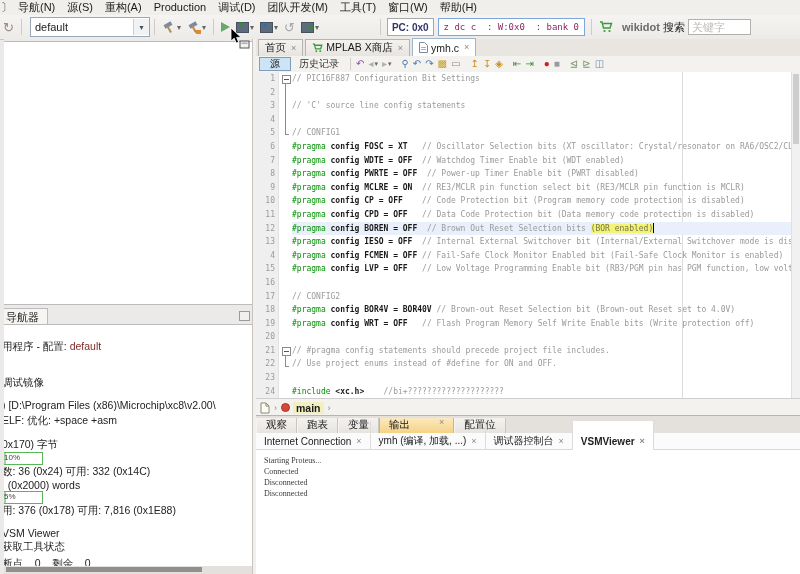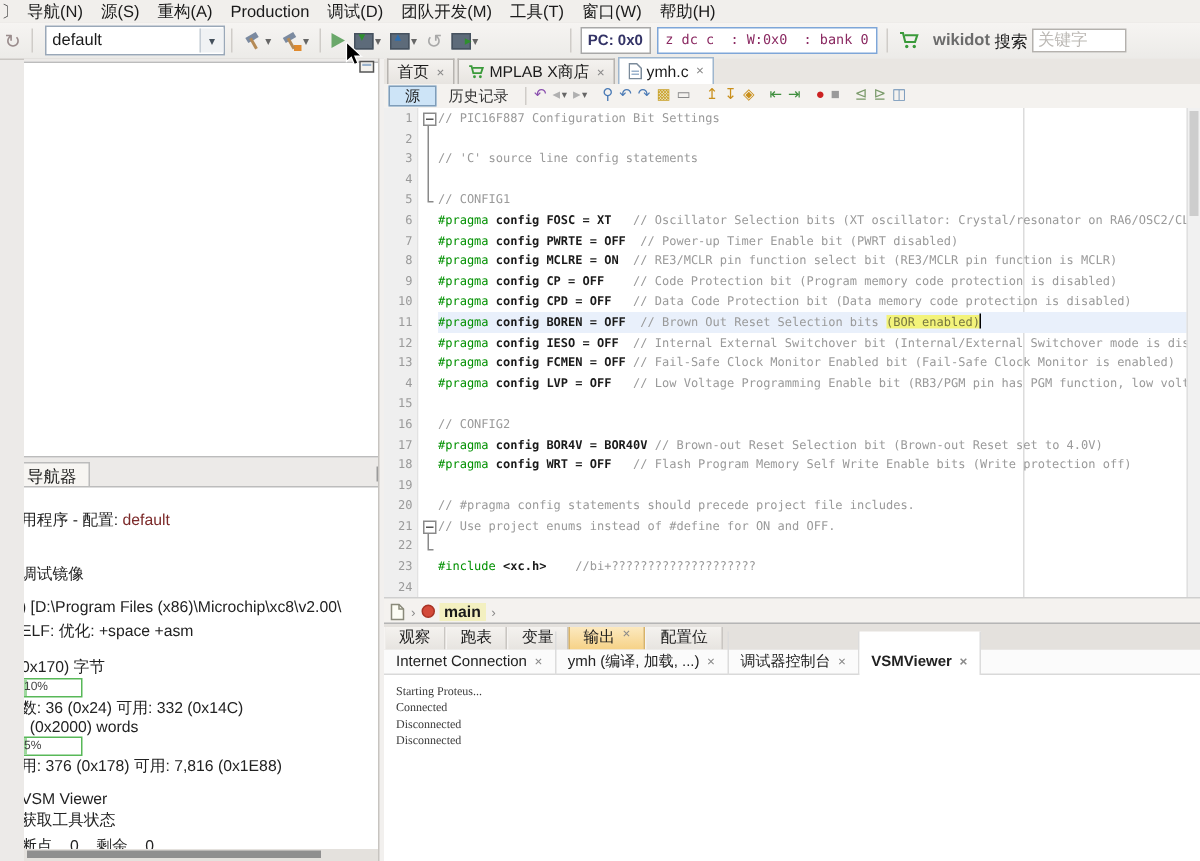--- a/index.html
+++ b/index.html
@@ -31,21 +31,21 @@
   .ov.up{color:#2f6faf;left:2px;top:-3px;}
   .ov.right{color:#2f8f2f;left:8px;top:0;}
   .pc-box{height:16px;background:#fff;border:1px solid #a8a8a8;display:flex;align-items:center;padding:0 4px;font-size:10px;font-weight:bold;color:#333366;margin:0 2px;white-space:pre;}
   .flags-box{height:16px;background:#fff;border:1px solid #7ea6d8;display:flex;align-items:center;padding:0 5px;font-family:"DejaVu Sans Mono","Liberation Mono",monospace;font-size:9px;color:#8b2a62;margin:0 2px;white-space:pre;}
   .wikidot{font-weight:bold;color:#6b6b6b;margin:0 3px 0 6px;font-size:11px;}
   .search-lbl{margin-right:3px;}
   .search-input{width:55px;height:14px;border:1px solid #b4b1ad;background:#fff;font-size:11px;padding:0 3px;color:#333;}
   .search-input::placeholder{color:#bcb9b5;}
 
   
-  .left-col{position:absolute;left:16px;top:39px;width:252px;height:535px;background:#eceae8;overflow:hidden;}
+  .left-col{position:absolute;left:4px;top:39px;width:252px;height:535px;background:#eceae8;overflow:hidden;}
   .splitter{position:absolute;left:252px;top:39px;width:4px;height:535px;background:#f2f0ee;border-left:1px solid #c7c4c0;border-right:1px solid #c7c4c0;}
   .right-col{position:absolute;left:256px;top:39px;width:544px;height:535px;background:#fff;}
 
   
   .empty-panel{position:absolute;left:-6px;top:2px;width:256px;height:262px;background:#fff;border:1px solid #bcbcbc;}
 
   
   .nav-tabrow{position:absolute;left:0;top:269px;width:252px;height:16px;}
   .nav-tab{position:absolute;left:-7px;top:0;height:15px;background:#f7f5f2;border:1px solid #bcbcbc;border-bottom:none;padding:1px 8px 0 8px;font-size:11px;}
   .nav-min{position:absolute;right:6px;top:3px;width:9px;height:8px;border:1px solid #9a9a9a;background:#f2f0ee;}
@@ -97,21 +97,21 @@
   
   .breadcrumb{position:absolute;left:0;top:359px;width:544px;height:17px;background:#f4f2ef;border-top:1px solid #cfcfcf;display:flex;align-items:center;font-size:10.5px;}
   .bc-chev{color:#8a8a8a;margin:0 4px;font-size:9px;}
   .bc-dot{width:7px;height:7px;border-radius:50%;background:#d44a3a;border:1px solid #a83325;}
   .bc-main{background:#f3f0c0;padding:0 3px;margin-left:3px;font-weight:bold;}
 
   
   .bottom{position:absolute;left:0;top:376px;width:544px;height:159px;background:#fff;}
   .btabs{position:absolute;left:0;top:0;width:544px;height:17px;background:#e4e1dd;border-top:1px solid #b5b5b5;border-bottom:1px solid #c9c6c2;display:flex;align-items:flex-end;}
   .btab{display:inline-flex;height:15px;padding:0 9px;border-right:1px solid #c9c6c2;border-left:1px solid #f6f4f2;background:linear-gradient(#f4f2ef,#e7e4e0);font-size:10.5px;white-space:nowrap;}
-  .btab.active{background:linear-gradient(#fce9bf,#f6d287);border-left:1px solid #d9b367;border-right:1px solid #d9b367;font-weight:normal;}
+  .btab.active{background:linear-gradient(#fce9bf,#f6d287);border-left:1px solid #d9b367;border-right:1px solid #d9b367;font-weight:normal;gap:24px;}
   .itabs{position:absolute;left:0;top:18px;width:544px;height:16px;background:#fbfbfb;border-bottom:1px solid #d9d9d9;display:flex;align-items:center;font-size:10px;}
   .itab{display:inline-flex;align-items:center;height:16px;padding:12px 8px;border-right:1px solid #dcdcdc;white-space:nowrap;color:#222;}
   .itab.active{font-weight:bold;background:#fff;}
   .out-content{position:absolute;left:0;top:35px;width:544px;height:124px;background:#fff;overflow:hidden;}
   .out-line{margin-left:8px;font-family:Liberation Serif, serif;font-size:8px;line-height:11px;color:#3a3a3a;white-space:pre;}
   .out-content .pad-top{height:5px;}
 
   
   .cursor{position:absolute;left:230px;top:28px;z-index:99;}
 </style>
@@ -324,20 +324,21 @@
           <div class="fold-line" style="top: 282px; height: 11.6px;"></div>
           <div class="fold-elbow" style="top: 293.6px;"></div>
         </div>
     <div class="codearea" id="codearea">
           <div class="code-line"><span class="seg-c">// PIC16F887 Configuration Bit Settings</span></div>
           <div class="code-line"></div>
           <div class="code-line"><span class="seg-c">// 'C' source line config statements</span></div>
           <div class="code-line"></div>
           <div class="code-line"><span class="seg-c">// CONFIG1</span></div>
           <div class="code-line"><span class="seg-d">#pragma</span><span class="seg-k"> config FOSC = XT</span><span class="seg-w">   </span><span class="seg-c">// Oscillator Selection bits (XT oscillator: Crystal/resonator on RA6/OSC2/CLKOUT and RA7/OSC1/CLKIN)</span></div>
+          <div class="code-line"><span class="seg-d">#pragma</span><span class="seg-k"> config WDTE = OFF</span><span class="seg-w">  </span><span class="seg-c">// Watchdog Timer Enable bit (WDT enabled)</span></div>
           <div class="code-line"><span class="seg-d">#pragma</span><span class="seg-k"> config PWRTE = OFF</span><span class="seg-w">  </span><span class="seg-c">// Power-up Timer Enable bit (PWRT disabled)</span></div>
           <div class="code-line"><span class="seg-d">#pragma</span><span class="seg-k"> config MCLRE = ON</span><span class="seg-w">  </span><span class="seg-c">// RE3/MCLR pin function select bit (RE3/MCLR pin function is MCLR)</span></div>
           <div class="code-line"><span class="seg-d">#pragma</span><span class="seg-k"> config CP = OFF</span><span class="seg-w">    </span><span class="seg-c">// Code Protection bit (Program memory code protection is disabled)</span></div>
           <div class="code-line"><span class="seg-d">#pragma</span><span class="seg-k"> config CPD = OFF</span><span class="seg-w">   </span><span class="seg-c">// Data Code Protection bit (Data memory code protection is disabled)</span></div>
           <div class="code-line current"><span class="seg-d">#pragma</span><span class="seg-k"> config BOREN = OFF</span><span class="seg-w">  </span><span class="seg-c">// Brown Out Reset Selection bits </span><span class="seg-h">(BOR enabled)</span><span class="caret"></span></div>
           <div class="code-line"><span class="seg-d">#pragma</span><span class="seg-k"> config IESO = OFF</span><span class="seg-w">  </span><span class="seg-c">// Internal External Switchover bit (Internal/External Switchover mode is disabled)</span></div>
           <div class="code-line"><span class="seg-d">#pragma</span><span class="seg-k"> config FCMEN = OFF</span><span class="seg-w"> </span><span class="seg-c">// Fail-Safe Clock Monitor Enabled bit (Fail-Safe Clock Monitor is enabled)</span></div>
           <div class="code-line"><span class="seg-d">#pragma</span><span class="seg-k"> config LVP = OFF</span><span class="seg-w">   </span><span class="seg-c">// Low Voltage Programming Enable bit (RB3/PGM pin has PGM function, low voltage programming enabled)</span></div>
           <div class="code-line"></div>
           <div class="code-line"><span class="seg-c">// CONFIG2</span></div>

